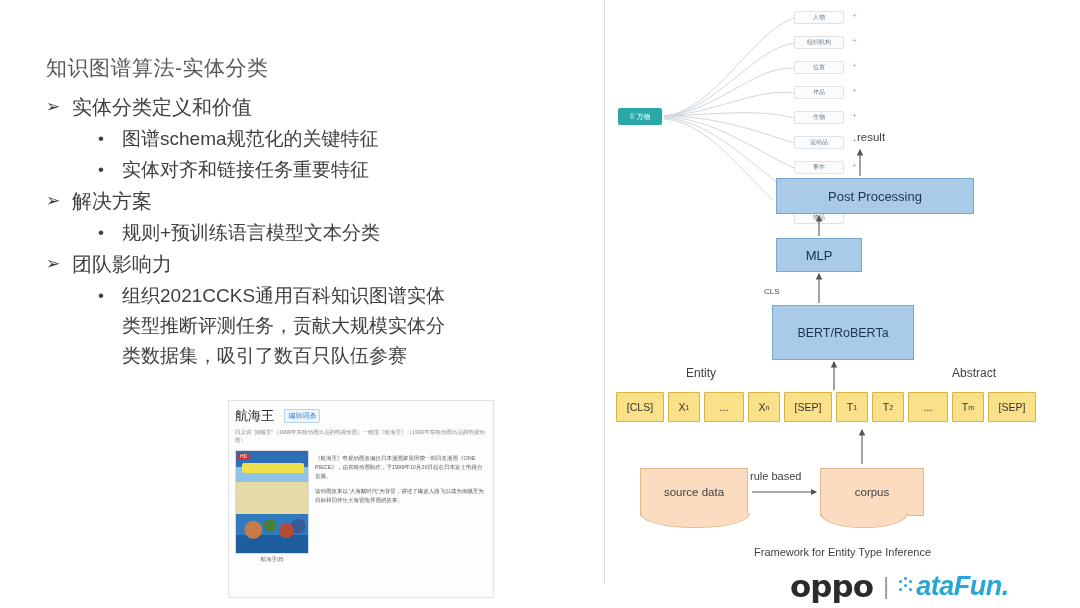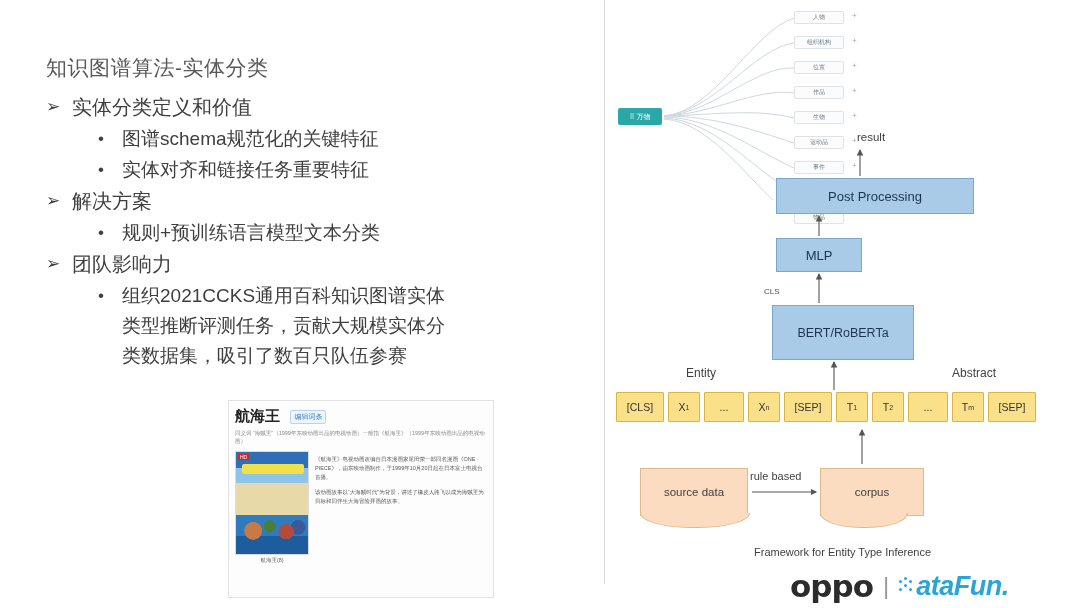--- a/index.html
+++ b/index.html
@@ -22,21 +22,21 @@
   .lvl2 { display:flex; align-items:flex-start; font-size:19px; color:#3f3f3f; margin:0 0 1px 52px; }
   .lvl2 .mk { width:24px; flex:0 0 24px; font-size:17px; line-height:30px; text-align:left; }
   .lvl2 .tx { line-height:30px; }
   .multiline { line-height:31px; }
 
   
   .baike {
     position:absolute; left:228px; top:400px; width:266px; height:198px;
     background:#fdfdfd; border:1px solid #e2e2e2; overflow:hidden;
   }
-  .baike-title { font-size:15px; font-weight:bold; color:#222; padding:6px 0 0 6px; display:inline-block; }
+  .baike-title { font-size:13px; font-weight:normal; color:#222; padding:6px 0 0 6px; display:inline-block; }
   .edit-chip {
     display:inline-block; font-size:7px; color:#3a7cc4; border:1px solid #b7d3ee;
     background:#eef6fd; border-radius:2px; padding:1px 3px; margin-left:6px; vertical-align:middle;
   }
   .baike-meta { font-size:5.5px; color:#8a8a8a; padding:3px 6px 0 6px; line-height:8px; }
   .baike-body { display:flex; padding:6px; gap:6px; }
   .poster {
     width:74px; height:104px; border:1px solid #dcdcdc; background:
       linear-gradient(#2e6fb7 0 16%, #8fc3e8 16% 30%, #e8d9a8 30% 62%, #2f7bbd 62% 82%, #1d5d9e 82% 100%);
     position:relative; overflow:hidden; flex:0 0 74px;

